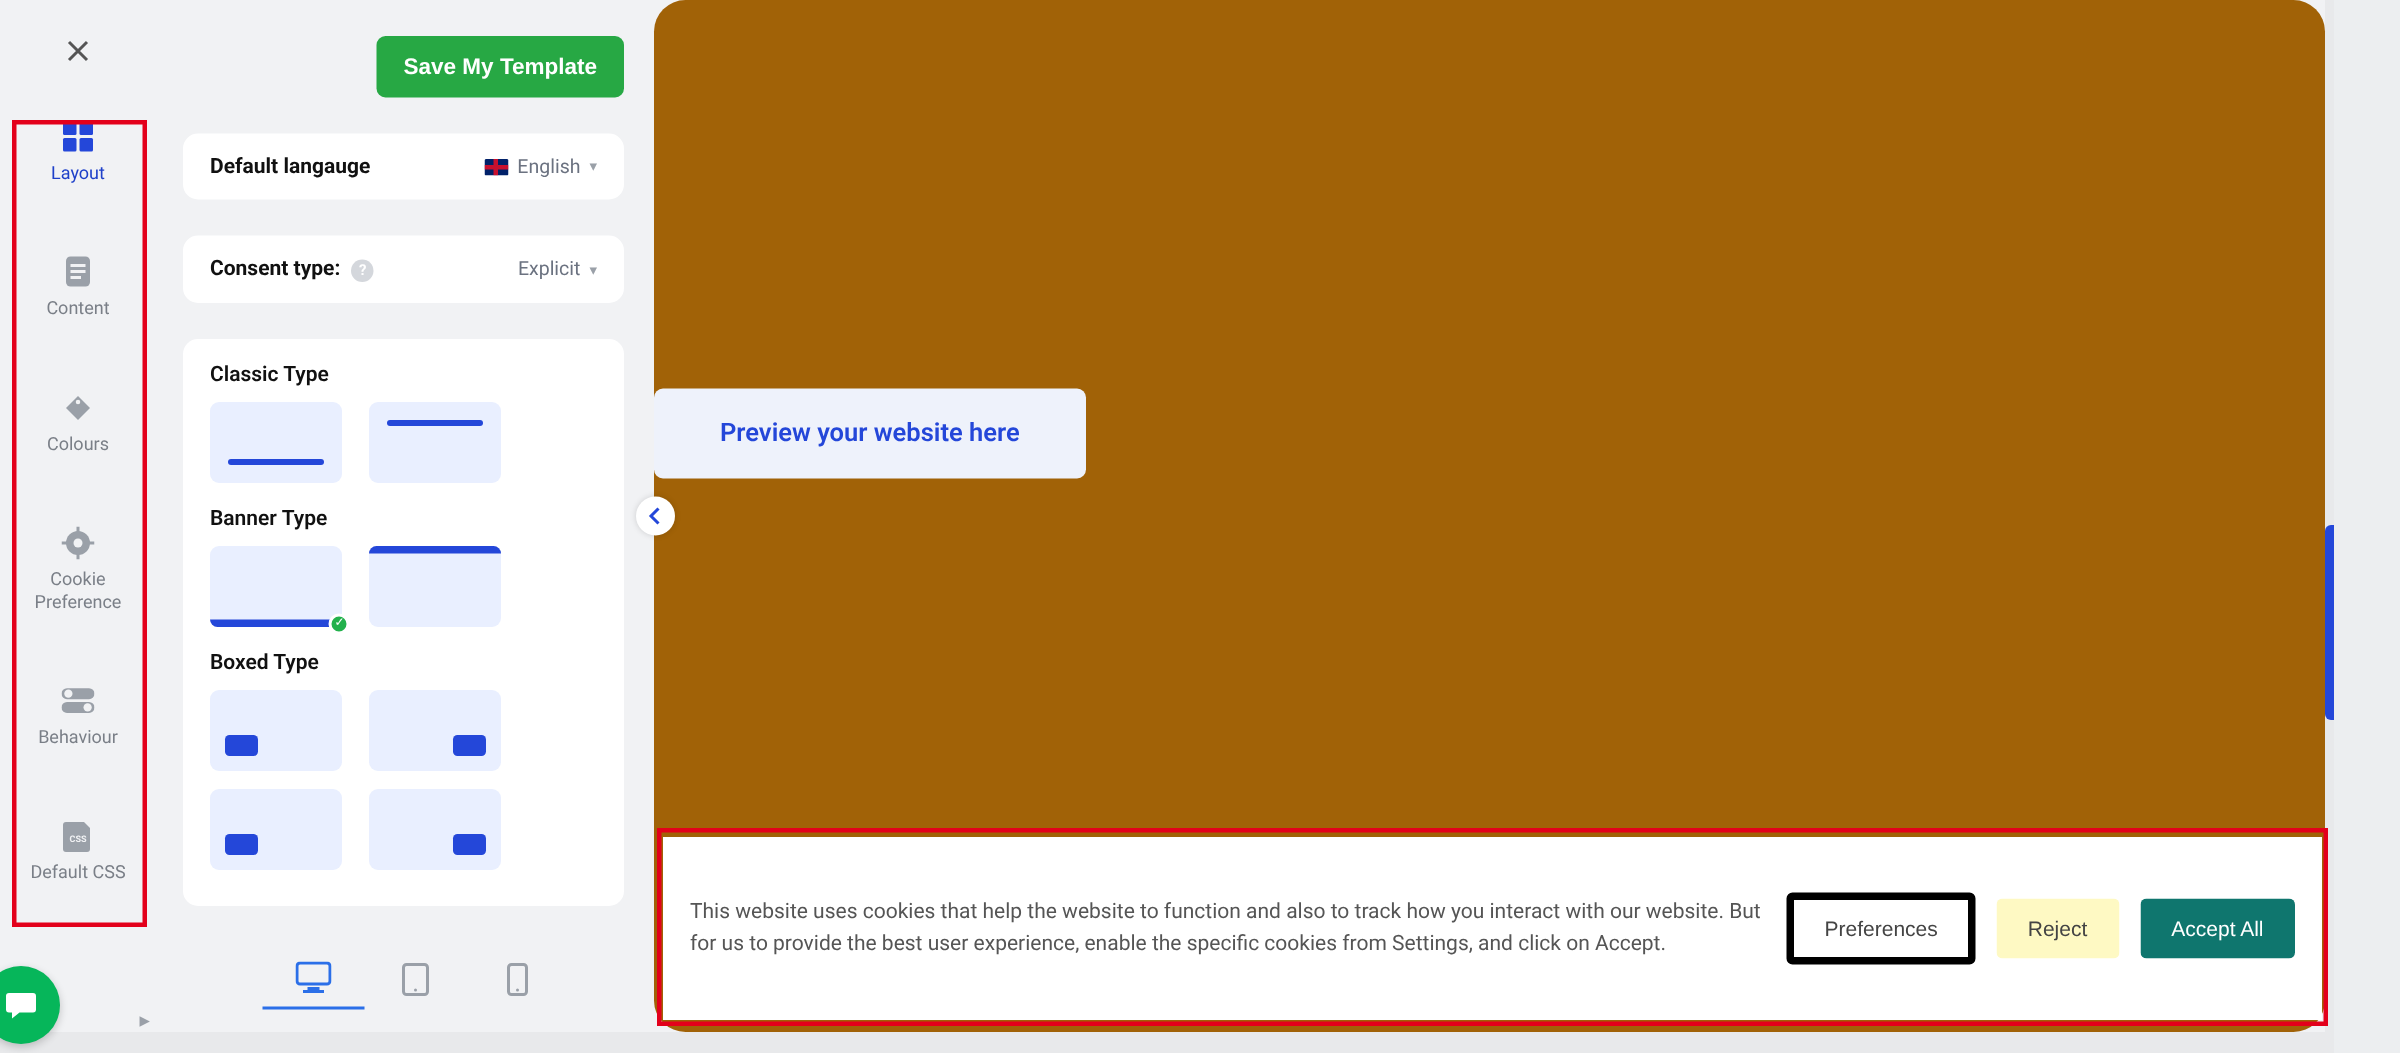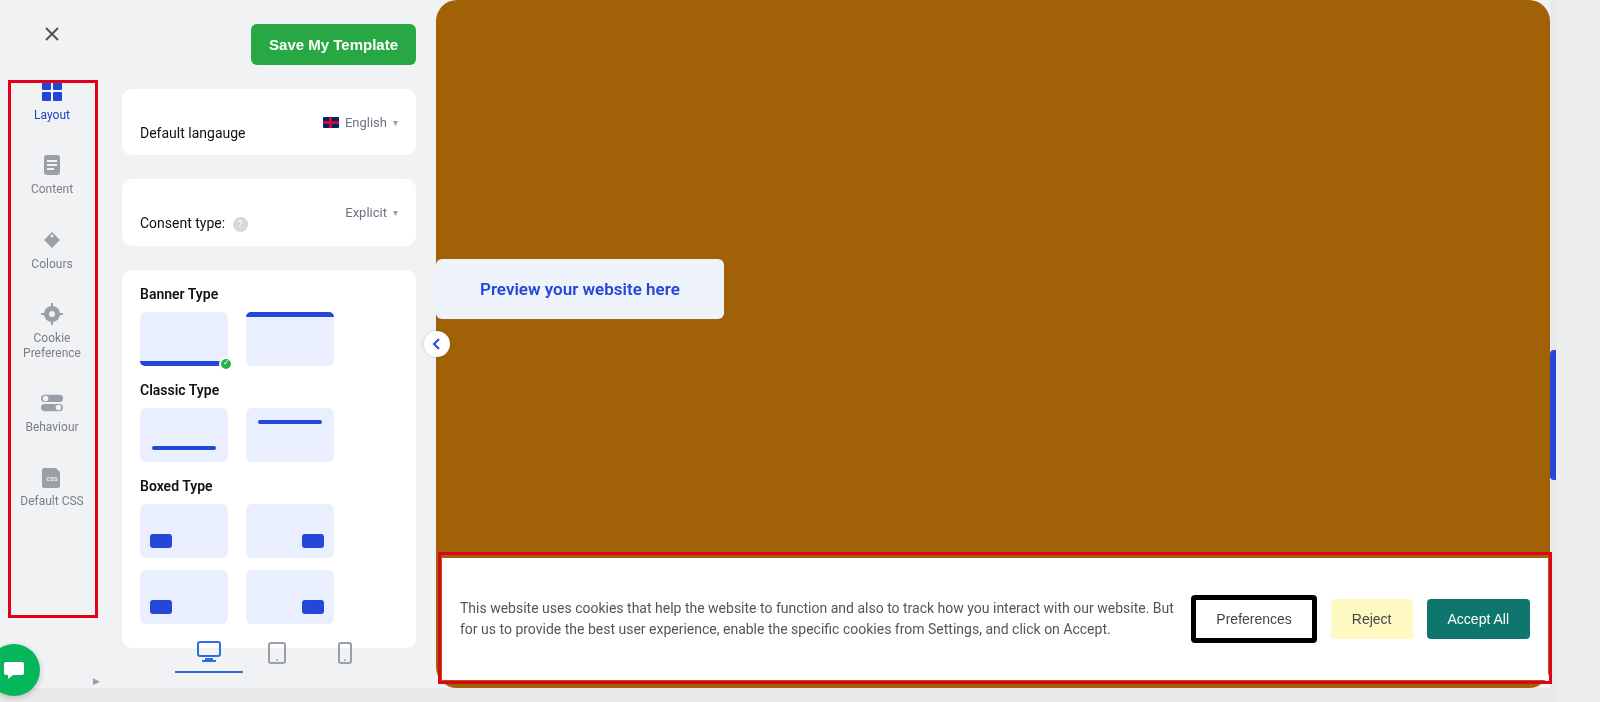--- a/index.html
+++ b/index.html
@@ -35,21 +35,21 @@
 
 .sidebar-highlight {
   position: absolute;
   left: 8px; top: 80px;
   width: 90px; height: 538px;
   border: 3px solid #e3001b;
   pointer-events: none;
   z-index: 5;
 }
 
-.side-items { width: 100%; display: flex; flex-direction: column; align-items: center; gap: 32px; }
+.side-items { width: 100%; display: flex; flex-direction: column; align-items: center; gap: 48px; }
 .side-item {
   display: flex; flex-direction: column; align-items: center; gap: 6px;
   color: #7a7f87; cursor: pointer; font-size: 12px;
   width: 80px; text-align: center;
 }
 .side-item.active { color: #1f41c9; }
 .side-item .icon { width: 22px; height: 22px; display:flex; align-items:center; justify-content:center; }
 .side-item .label { line-height: 1.2; }
 
 .scroll-arrows {
@@ -75,21 +75,21 @@
   padding: 12px 18px; font-size: 15px; font-weight: 600;
   cursor: pointer;
 }
 
 .card {
   background: #fff; border-radius: 10px;
   padding: 14px 18px; display: flex; align-items: center;
   justify-content: space-between;
   font-size: 14px; color: #111;
 }
-.card .label { font-weight: 400; margin-top: 22px; }
+.card .label { font-weight: 700; }
 .card .value { color: #6b7280; display: flex; align-items: center; gap: 6px; font-size: 13px; text-align: right; }
 .help-icon {
   width: 15px; height: 15px; border-radius: 50%;
   background: #d4d7dc; color: #fff; font-size: 10px;
   display: inline-flex; align-items: center; justify-content: center;
   margin-left: 4px;
 }
 .flag-uk {
   width: 16px; height: 11px; position: relative;
   background: linear-gradient(#c8102e,#c8102e) center/100% 3px no-repeat,
@@ -351,40 +351,40 @@
       </span>
       <span class="value">
         <span>Explicit</span>
         <span class="chev">▾</span>
       </span>
     </div>
 
     <div class="types-card">
 
       <div class="type-section">
+        <div class="type-title">Classic Type</div>
+        <div class="type-row">
+          <div class="thumb">
+              <div class="bar-bottom"></div>
+            </div>
+          <div class="thumb">
+              <div class="bar-top"></div>
+            </div>
+        </div>
+      </div>
+
+      <div class="type-section">
         <div class="type-title">Banner Type</div>
         <div class="type-row">
           <div class="thumb">
             <div class="banner-bottom"></div>
             <div class="check"></div>
           </div>
           <div class="thumb">
               <div class="banner-top"></div>
-            </div>
-        </div>
-      </div>
-
-      <div class="type-section">
-        <div class="type-title">Classic Type</div>
-        <div class="type-row">
-          <div class="thumb">
-              <div class="bar-bottom"></div>
-            </div>
-          <div class="thumb">
-              <div class="bar-top"></div>
             </div>
         </div>
       </div>
 
       <div class="type-section">
         <div class="type-title">Boxed Type</div>
         <div class="type-row">
           <div class="thumb">
               <div class="box-bl"></div>
             </div>

